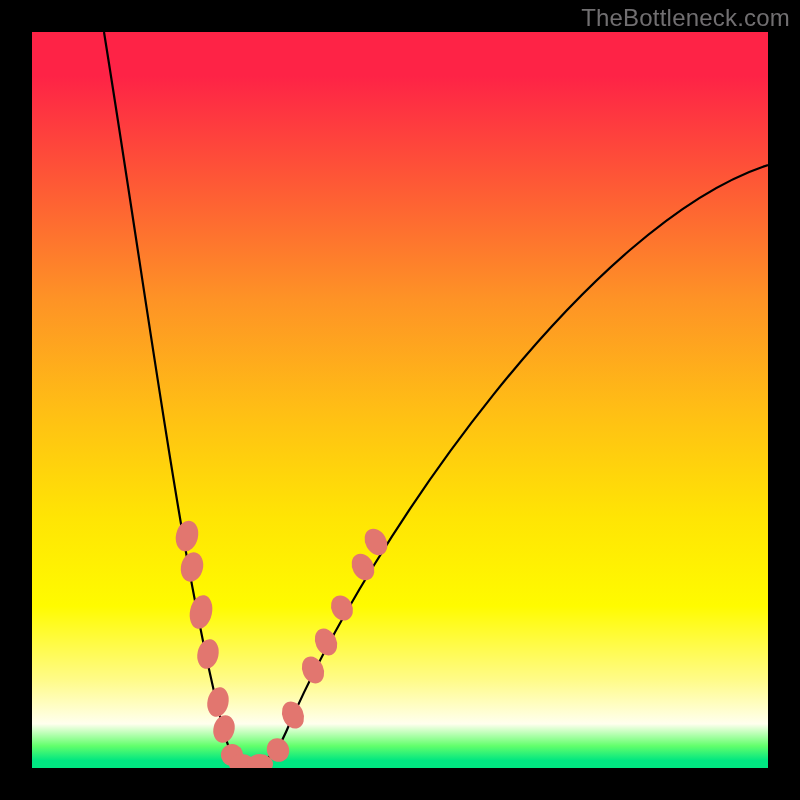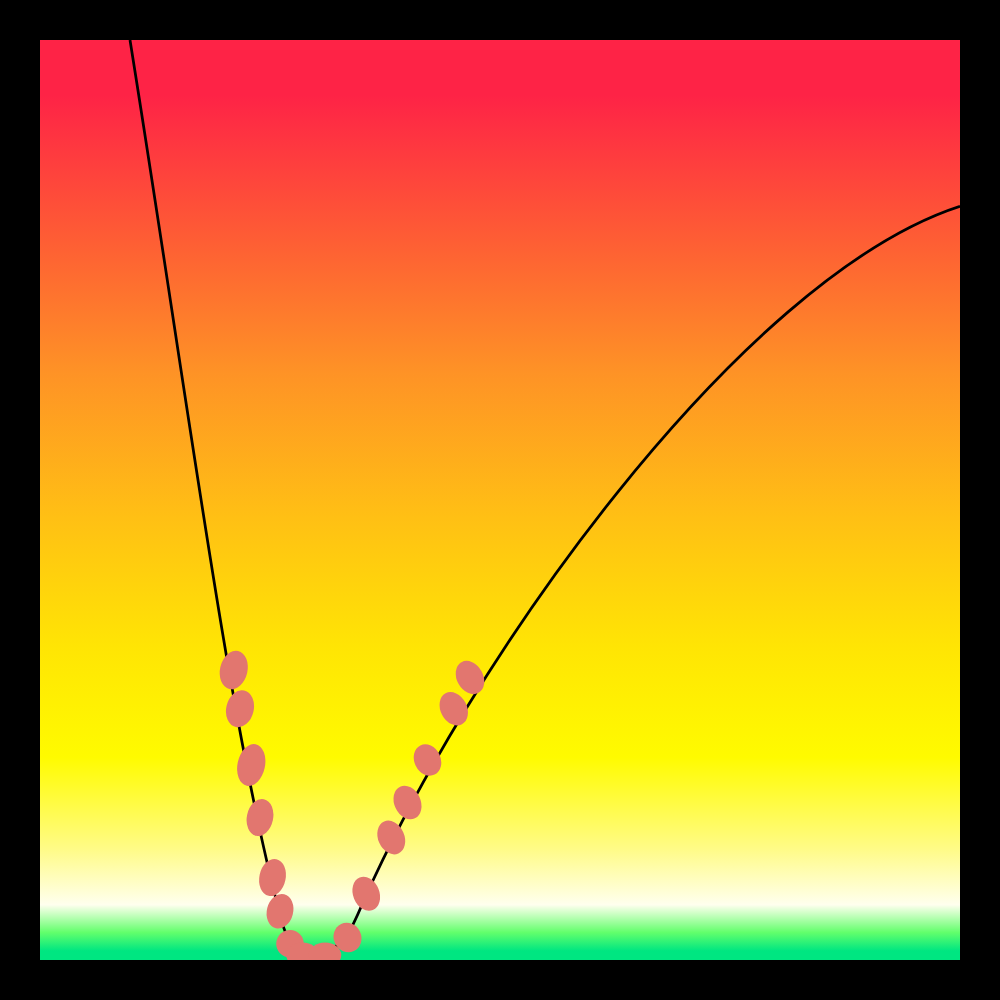--- a/index.html
+++ b/index.html
@@ -59,20 +59,21 @@
     position: absolute;
     background: #e2766f;
     border-radius: 50% / 50%;
     transform: translate(-50%, -50%) rotate(var(--rot,0deg));
   }
 </style>
 </head>
 <body>
 
 <div class="frame">
+  <div class="watermark">TheBottleneck.com</div>
   <div class="plot">
     <div class="gradient"></div>
     <svg class="curve" viewBox="0 0 736 736" preserveAspectRatio="none">
       <path stroke="#000" stroke-width="2.2" fill="none" d="M 72 0 C 120 300, 150 540, 192 700 C 198 725, 207 733, 218 733 C 229 733, 244 724, 254 700 C 340 500, 560 190, 736 133"></path>
     </svg>
     <div id="markers">
         <div class="marker" style="left: 155px; top: 504px; width: 22px; height: 31px; --rot: 13deg;"></div>
         <div class="marker" style="left: 160px; top: 535px; width: 22px; height: 30px; --rot: 13deg;"></div>
         <div class="marker" style="left: 169px; top: 580px; width: 22px; height: 34px; --rot: 12deg;"></div>
         <div class="marker" style="left: 176px; top: 622px; width: 21px; height: 30px; --rot: 12deg;"></div>

